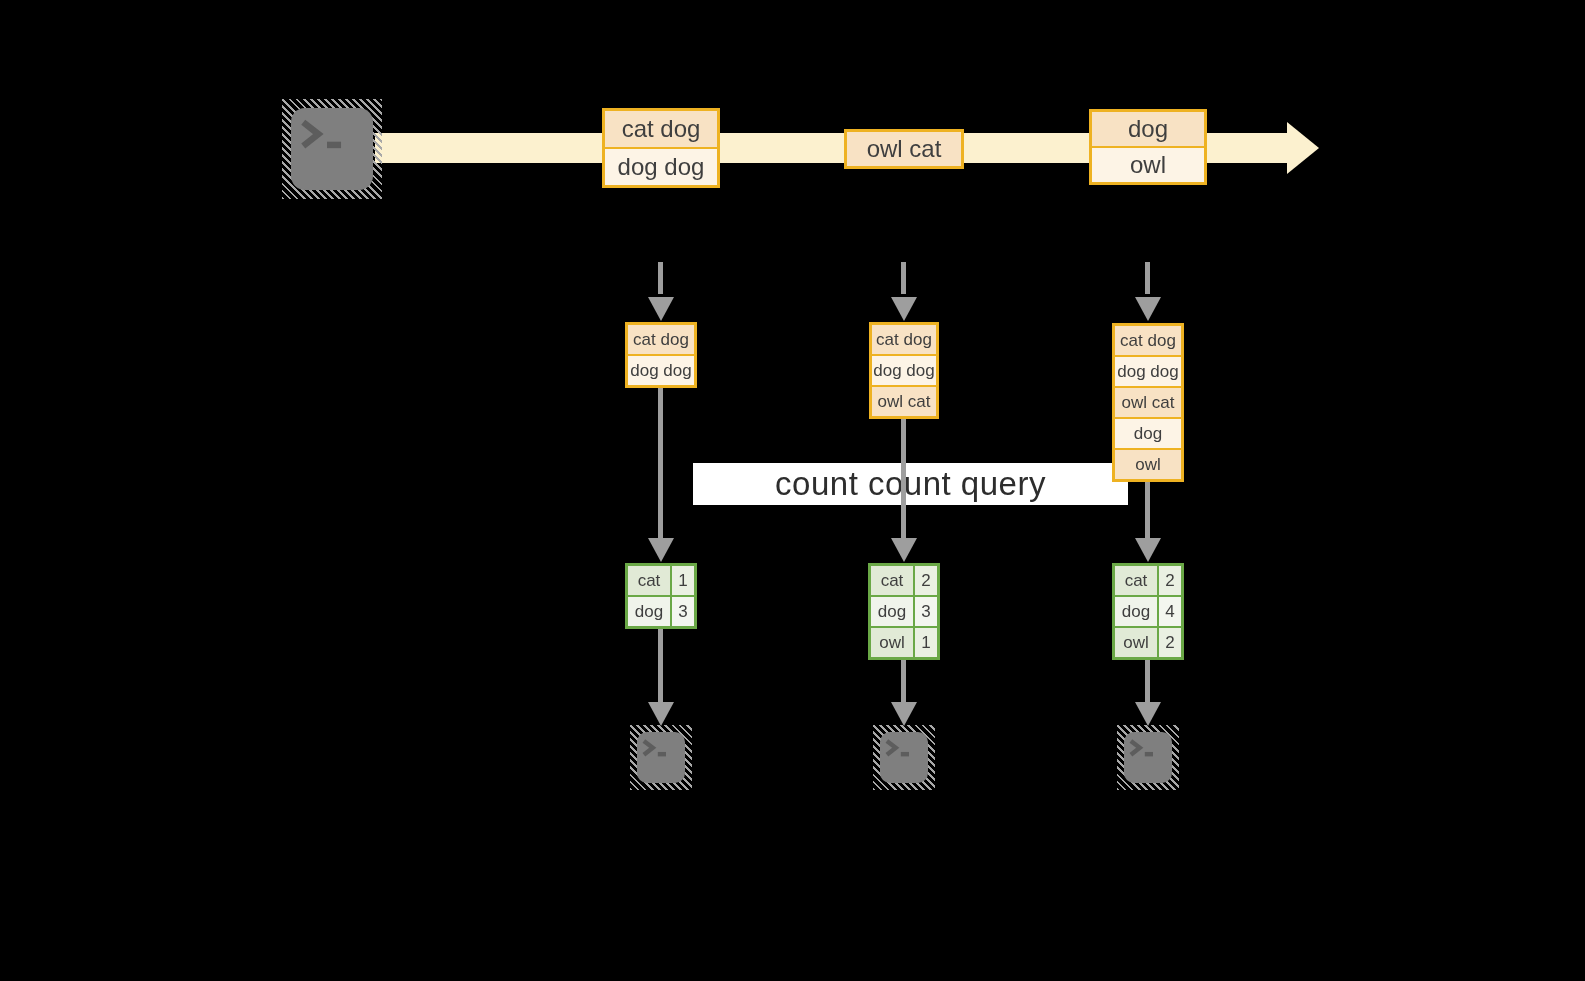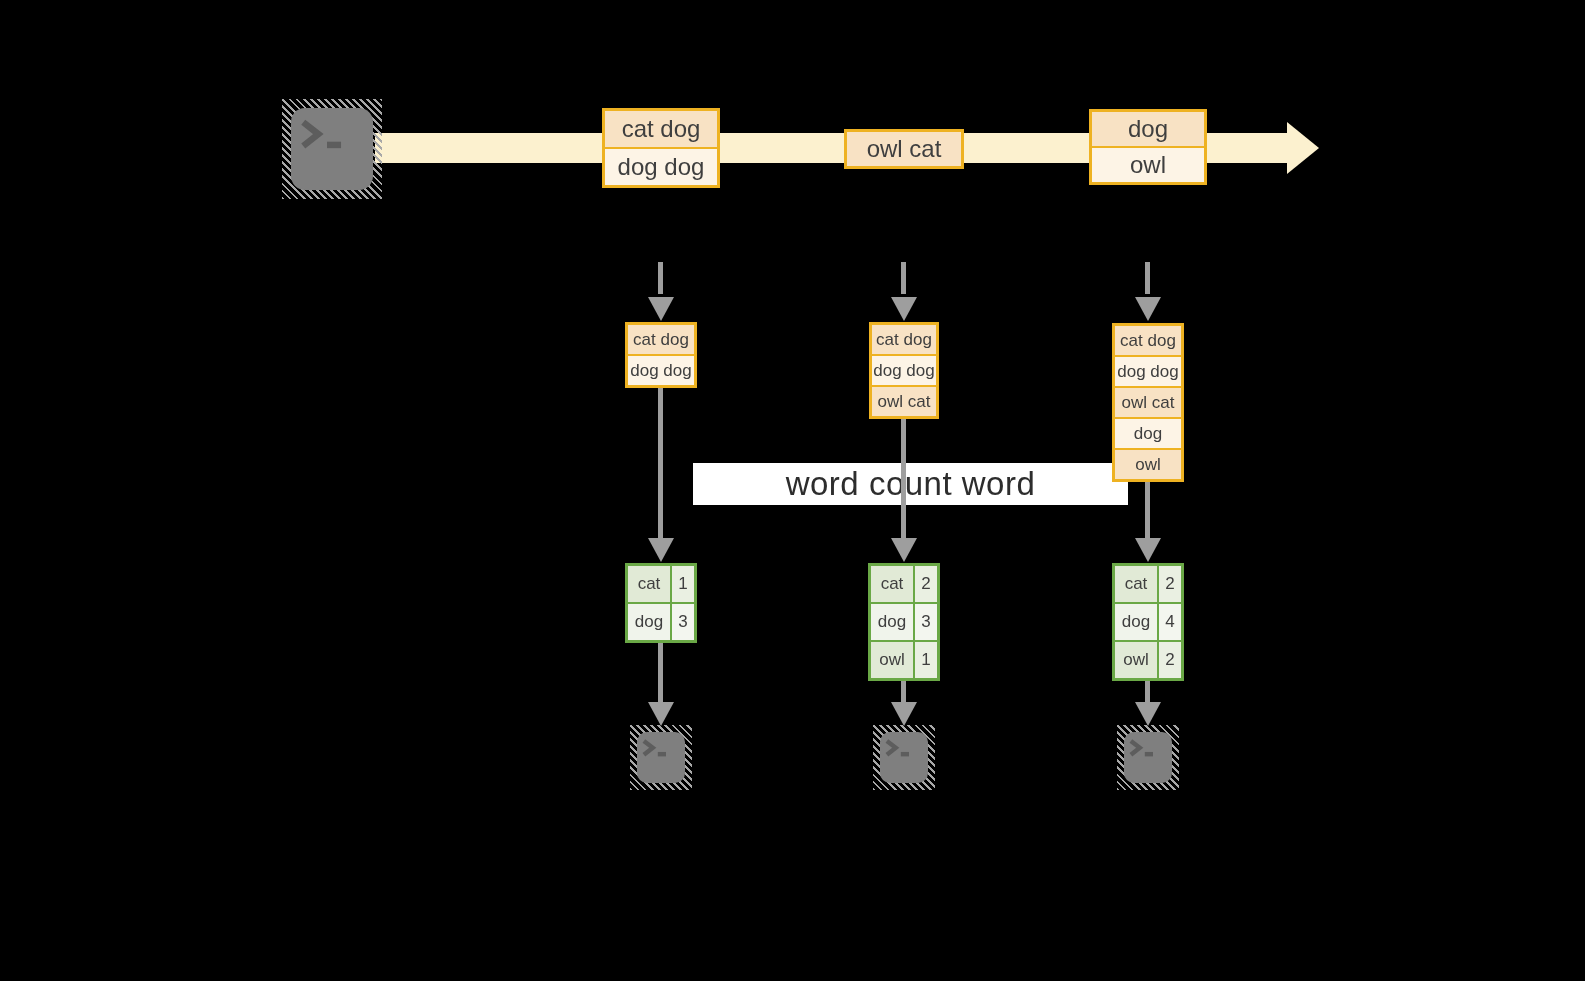--- a/index.html
+++ b/index.html
@@ -22,21 +22,21 @@
   .cream{background:#fdf4e6;}
   
   .vdash{position:absolute;width:5px;background:#9e9e9e;z-index:2;}
   .vline{position:absolute;width:5px;background:#9e9e9e;z-index:2;}
   .ahead{position:absolute;width:0;height:0;border-left:13px solid transparent;
     border-right:13px solid transparent;border-top:24px solid #9e9e9e;z-index:2;}
   
   .gtable{position:absolute;display:flex;flex-direction:column;gap:2px;
     border:3px solid #6aa846;background:#6aa846;z-index:3;box-sizing:border-box;}
   .grow{display:flex;gap:2px;}
-  .gcell{height:36px;display:flex;align-items:center;justify-content:center;
+  .gcell{height:29px;display:flex;align-items:center;justify-content:center;
     font-size:17px;color:#3f3f3f;}
   .gcell.word{width:42px;}
   .gcell.num{width:22px;}
   .gw-dark{background:#e1ead6;}
   .gn-dark{background:#eaf0e2;}
   .gw-light{background:#f0f4eb;}
   .gn-light{background:#f3f6ef;}
   
   .term{position:absolute;z-index:3;}
   .term-hatch{position:absolute;inset:0;
@@ -98,21 +98,21 @@
   </div>
   <div class="obox" style="left:1112px;top:323px;width:72px;">
     <div class="ocell small peach">cat dog</div>
     <div class="ocell small cream">dog dog</div>
     <div class="ocell small peach">owl cat</div>
     <div class="ocell small cream">dog</div>
     <div class="ocell small peach">owl</div>
   </div>
 
   <div class="query-band">
-    <span>word count word</span>
+    <span>count count query</span>
   </div>
 
   <div class="vline" style="left:658px;top:388px;height:152px;"></div>
   <div class="ahead" style="left:648px;top:538px;"></div>
   <div class="vline" style="left:901px;top:419px;height:121px;"></div>
   <div class="ahead" style="left:891px;top:538px;"></div>
   <div class="vline" style="left:1145px;top:482px;height:58px;"></div>
   <div class="ahead" style="left:1135px;top:538px;"></div>
 
   <div class="gtable" style="left:625px;top:563px;">

